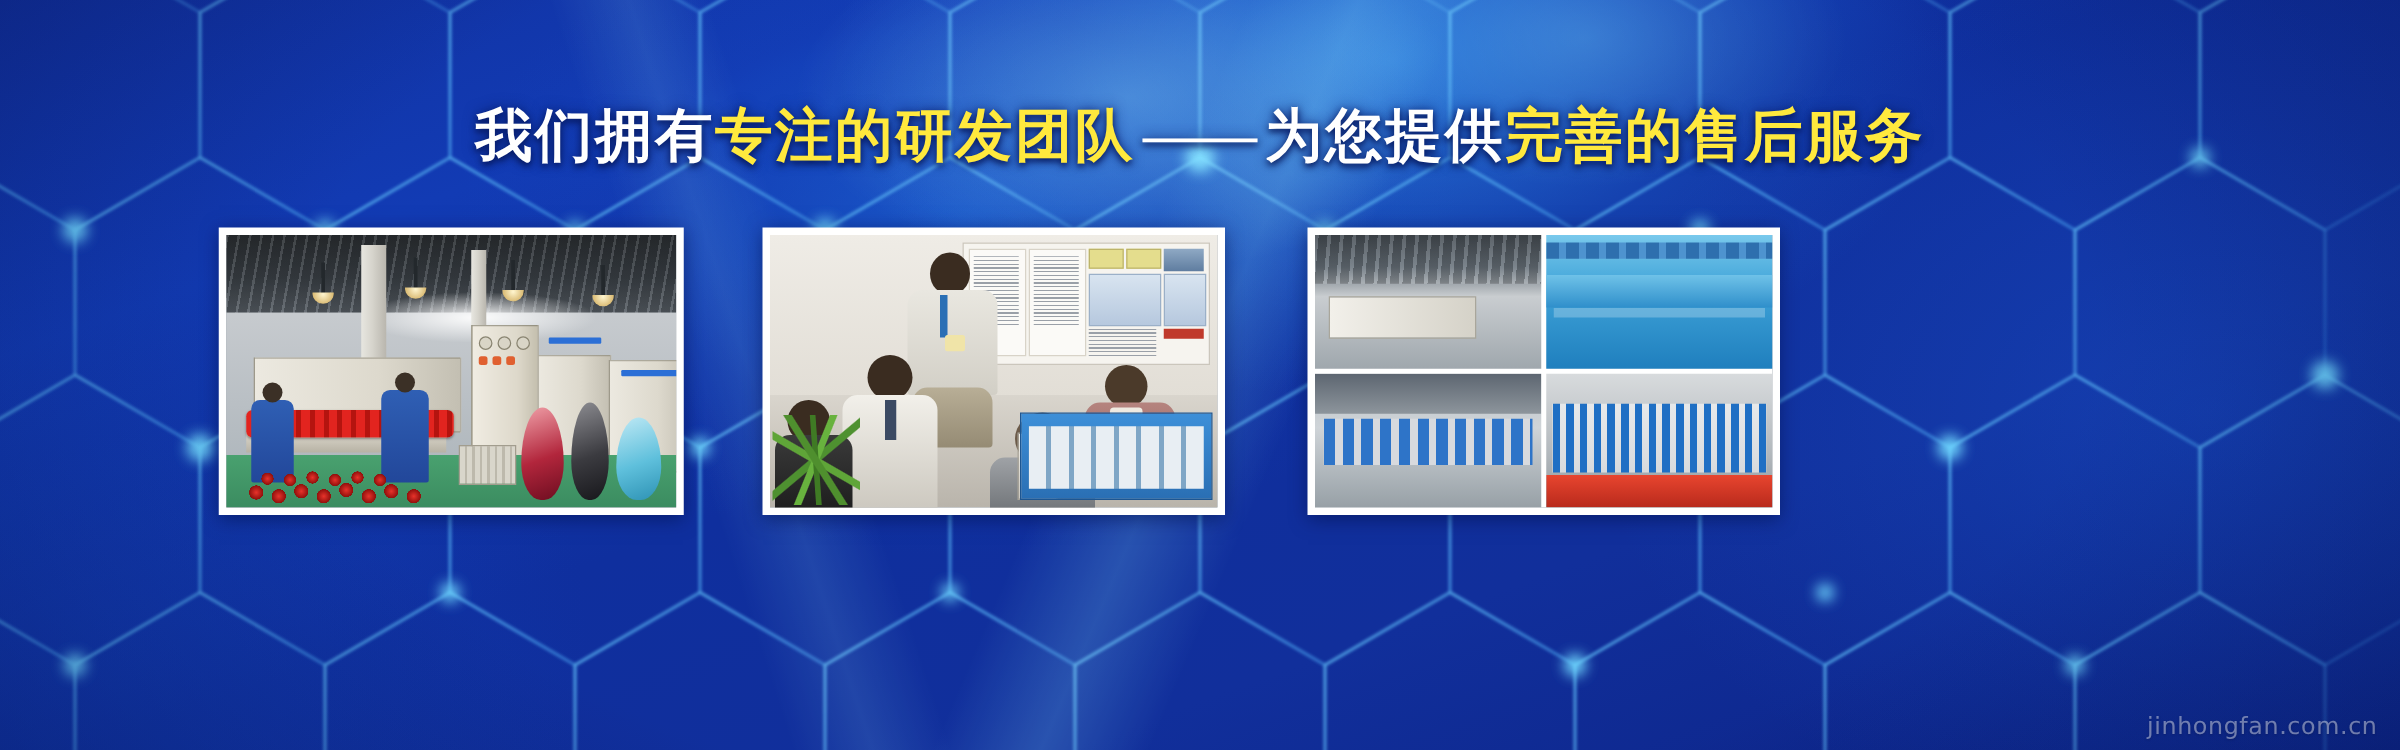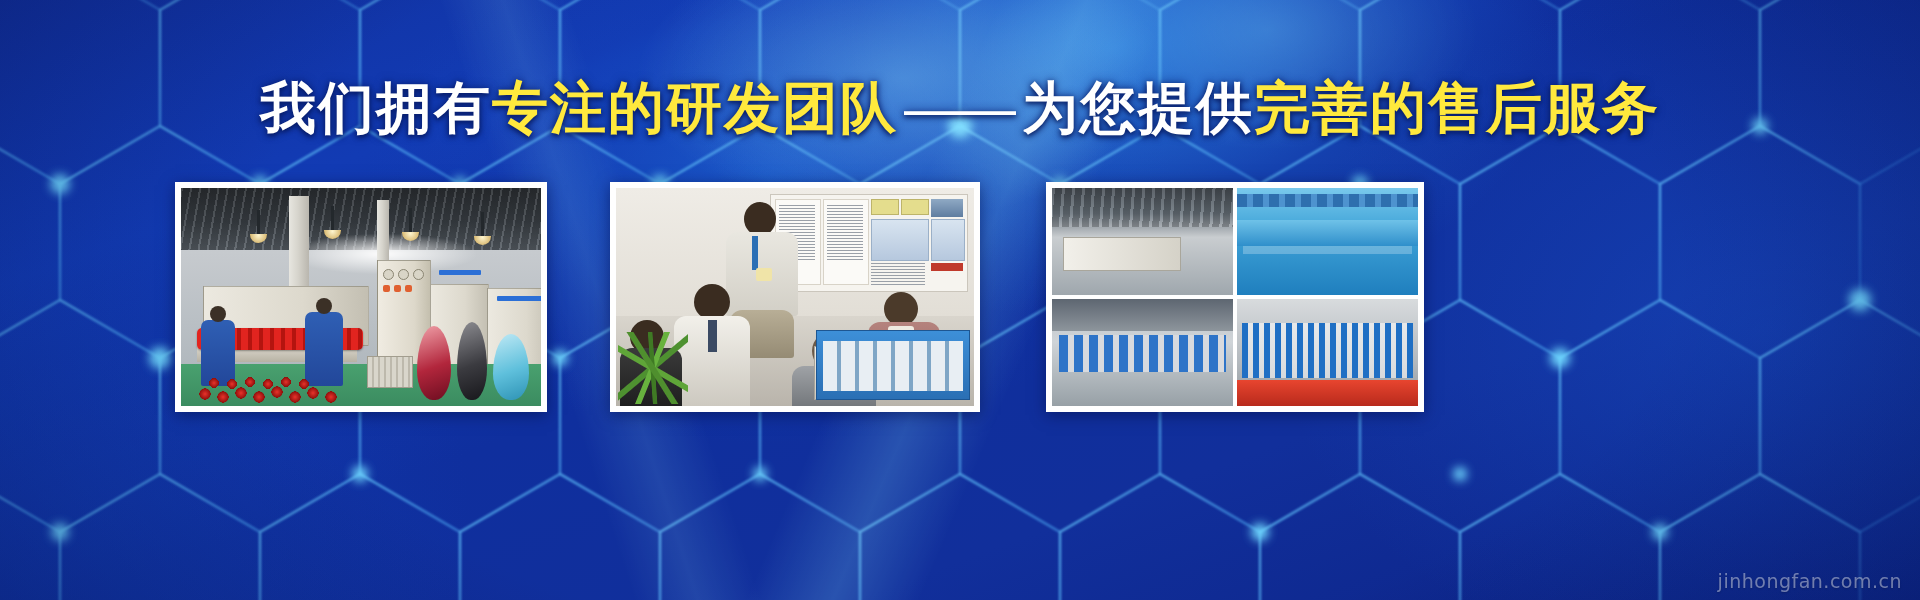--- a/index.html
+++ b/index.html
@@ -34,21 +34,21 @@
     mix-blend-mode:screen;
   }
   .vignette{position:absolute;inset:0;pointer-events:none;
     background:radial-gradient(ellipse 1300px 700px at 50% 45%, rgba(0,0,0,0) 55%, rgba(4,18,80,.45) 100%);
   }
 
   
   #headline{
     position:absolute;left:0;right:0;top:82px;
     text-align:center;white-space:nowrap;
-    font-size:56px;font-weight:700;letter-spacing:2px;
+    font-size:46px;font-weight:700;letter-spacing:2px;
     line-height:52px;
     text-shadow:0 0 10px rgba(10,35,120,.95),0 2px 5px rgba(4,15,70,.9);
     z-index:6;
   }
   #headline span{display:inline;}
   .tx-white{color:#ffffff;}
   .tx-yellow{color:#ffe93d;}
   .tx-dash{color:#ffffff;letter-spacing:0;padding:0 6px;font-weight:400;}
 
   

